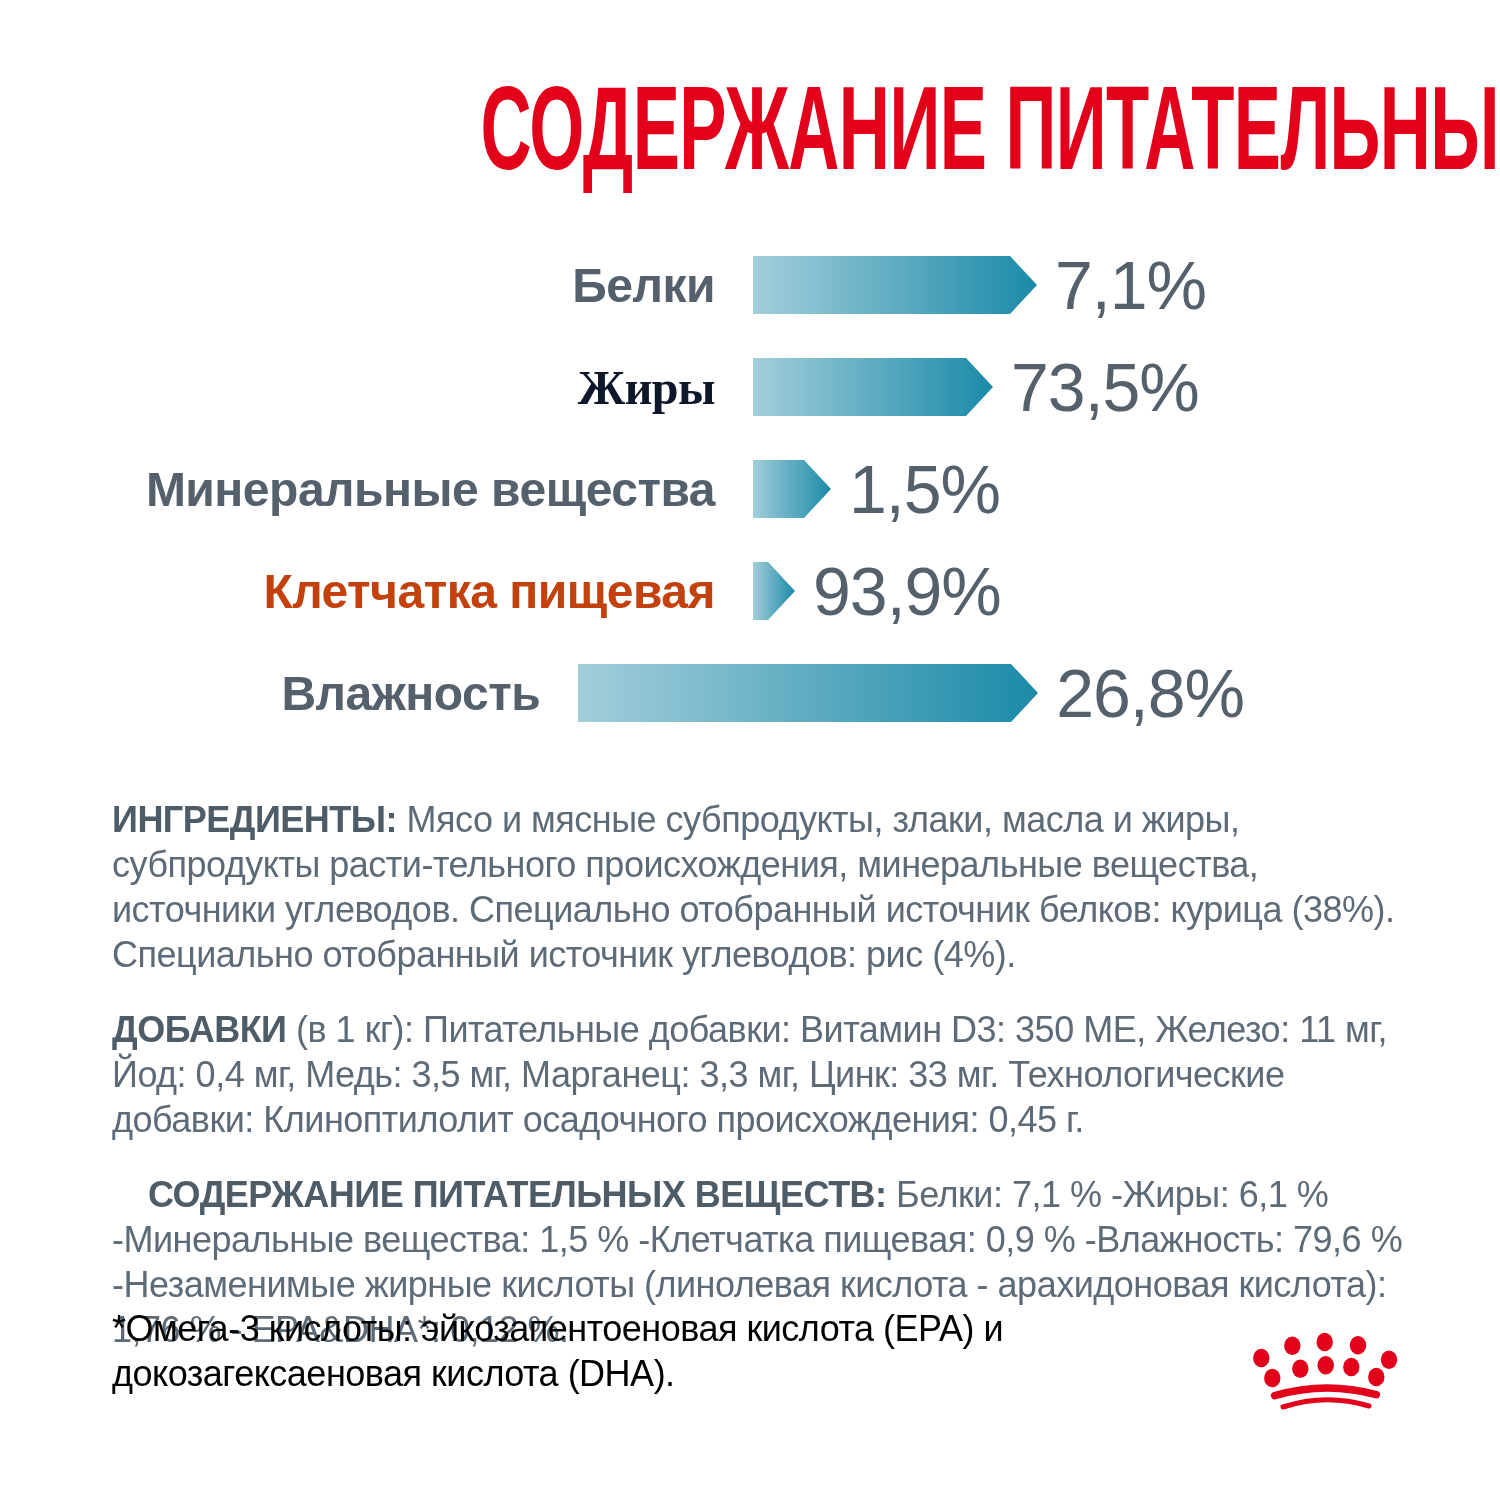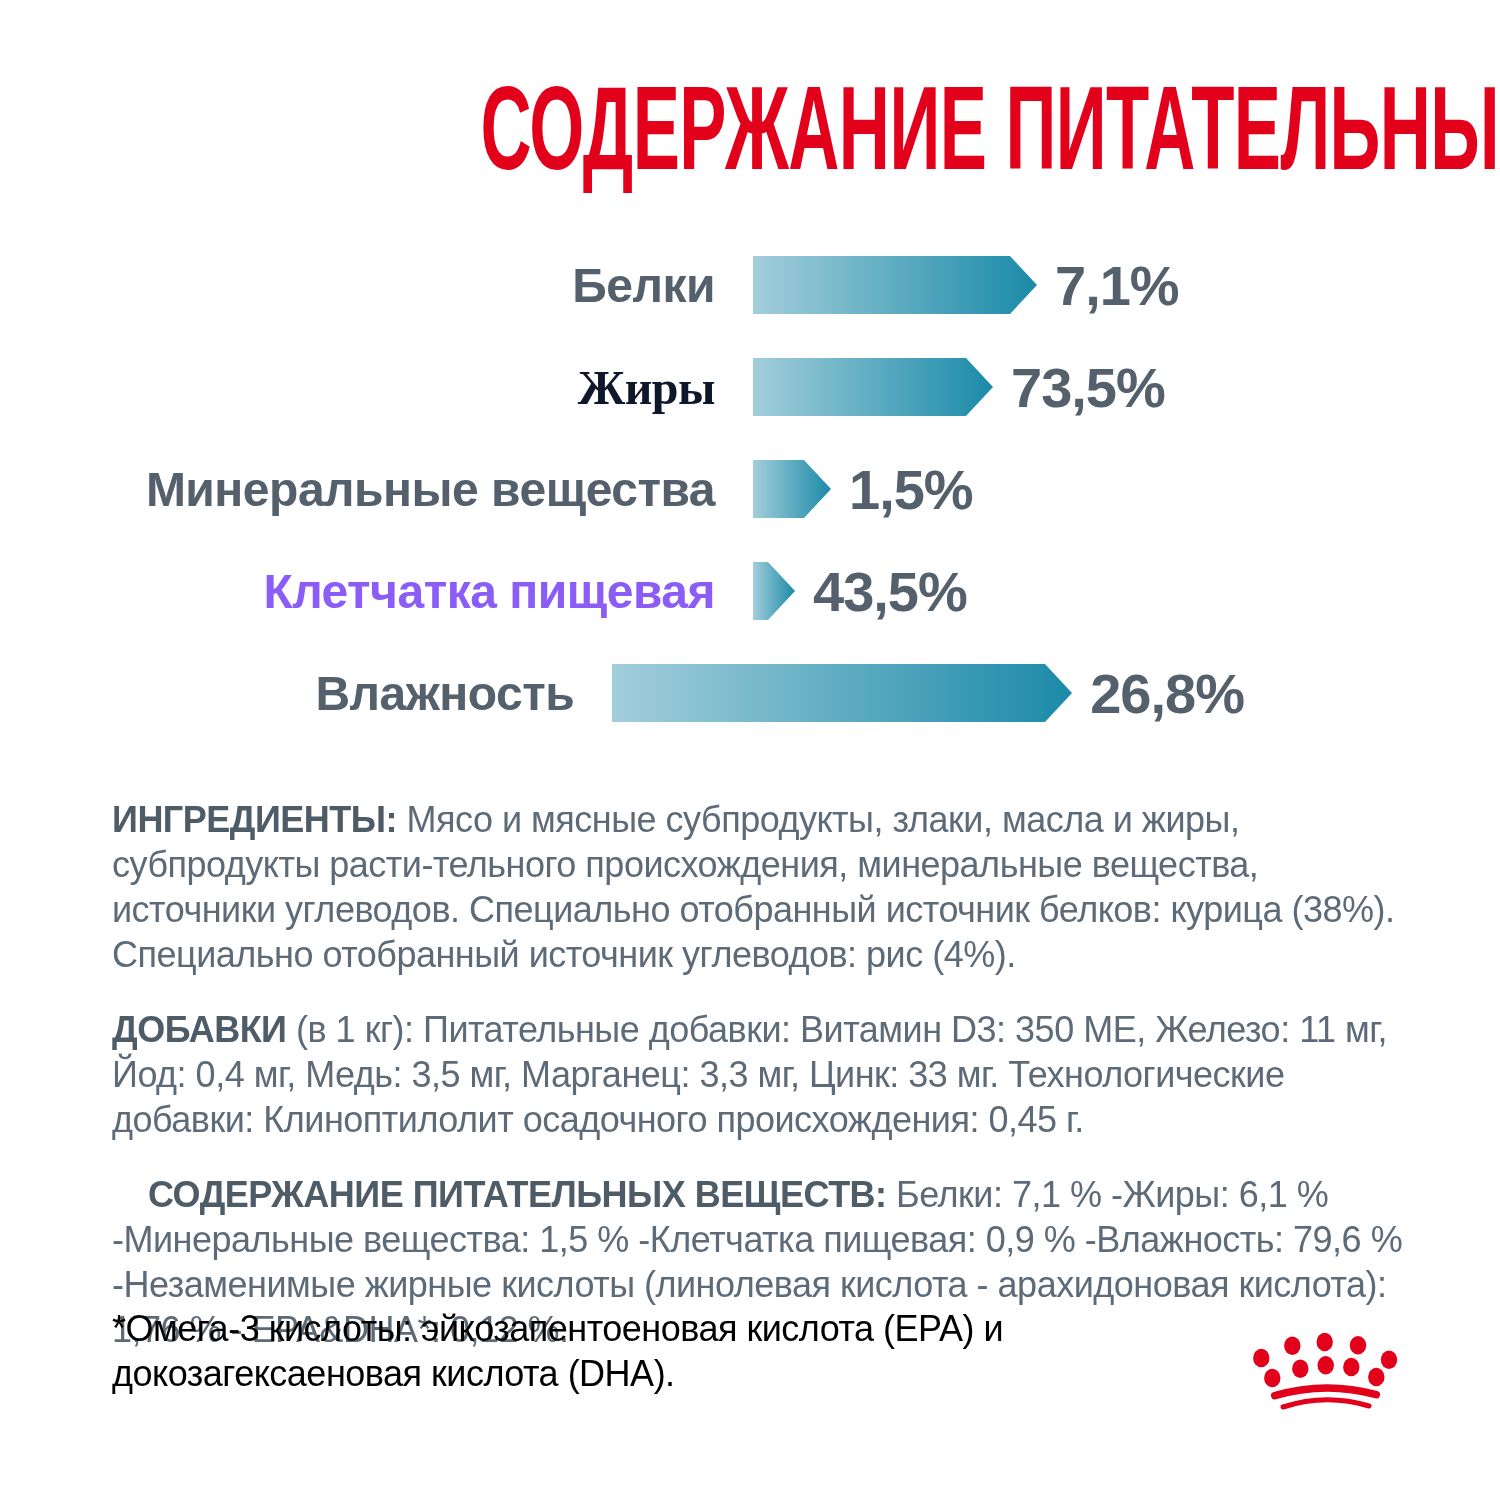--- a/index.html
+++ b/index.html
@@ -36,22 +36,22 @@
     width: 715px;
     text-align: right;
     font-weight: bold;
     font-size: 48px;
     letter-spacing: -0.5px;
     white-space: nowrap;
   }
   .bar-track { margin-left: 38px; display: flex; align-items: center; height: 58px; }
   .bar-value {
     margin-left: 18px;
-    font-weight: bold;
-    font-size: 56px;
+    font-weight: normal;
+    font-size: 68px;
     letter-spacing: -1px;
     white-space: nowrap;
   }
   
   .sections { position: absolute; top: 797px; left: 112px; width: 1300px; }
   .section {
     margin: 0 0 30px 0;
     font-size: 36px;
     line-height: 45px;
     letter-spacing: -0.5px;
@@ -119,33 +119,33 @@
                 <stop offset="0%" stop-color="#a3cedb"></stop>
                 <stop offset="100%" stop-color="#1b8aa8"></stop>
               </linearGradient>
             </defs>
             <polygon points="0,0 51,0 78,29 51,58 0,58" fill="url(#grad2)"></polygon>
           </svg>
         </div>
         <div class="bar-value" style="color: rgb(84, 97, 109);">1,5%</div>
       </div>
       <div class="chart-row">
-        <div class="bar-label" style="color: #8b5cf6; text-align: right;">Клетчатка пищевая</div>
+        <div class="bar-label" style="color: #c2410c; text-align: right;">Клетчатка пищевая</div>
         <div class="bar-track">
           <svg width="42" height="58">
             <defs>
               <linearGradient id="grad3" x1="0" y1="0" x2="1" y2="0">
                 <stop offset="0%" stop-color="#a3cedb"></stop>
                 <stop offset="100%" stop-color="#1b8aa8"></stop>
               </linearGradient>
             </defs>
             <polygon points="0,0 15,0 42,29 15,58 0,58" fill="url(#grad3)"></polygon>
           </svg>
         </div>
-        <div class="bar-value" style="color: rgb(84, 97, 109);">43,5%</div>
+        <div class="bar-value" style="color: rgb(84, 97, 109);">93,9%</div>
       </div>
       <div class="chart-row">
         <div class="bar-label" style="color: rgb(84, 97, 109); padding-left: 36px;">Влажность</div>
         <div class="bar-track">
           <svg width="460" height="58">
             <defs>
               <linearGradient id="grad4" x1="0" y1="0" x2="1" y2="0">
                 <stop offset="0%" stop-color="#a3cedb"></stop>
                 <stop offset="100%" stop-color="#1b8aa8"></stop>
               </linearGradient>

